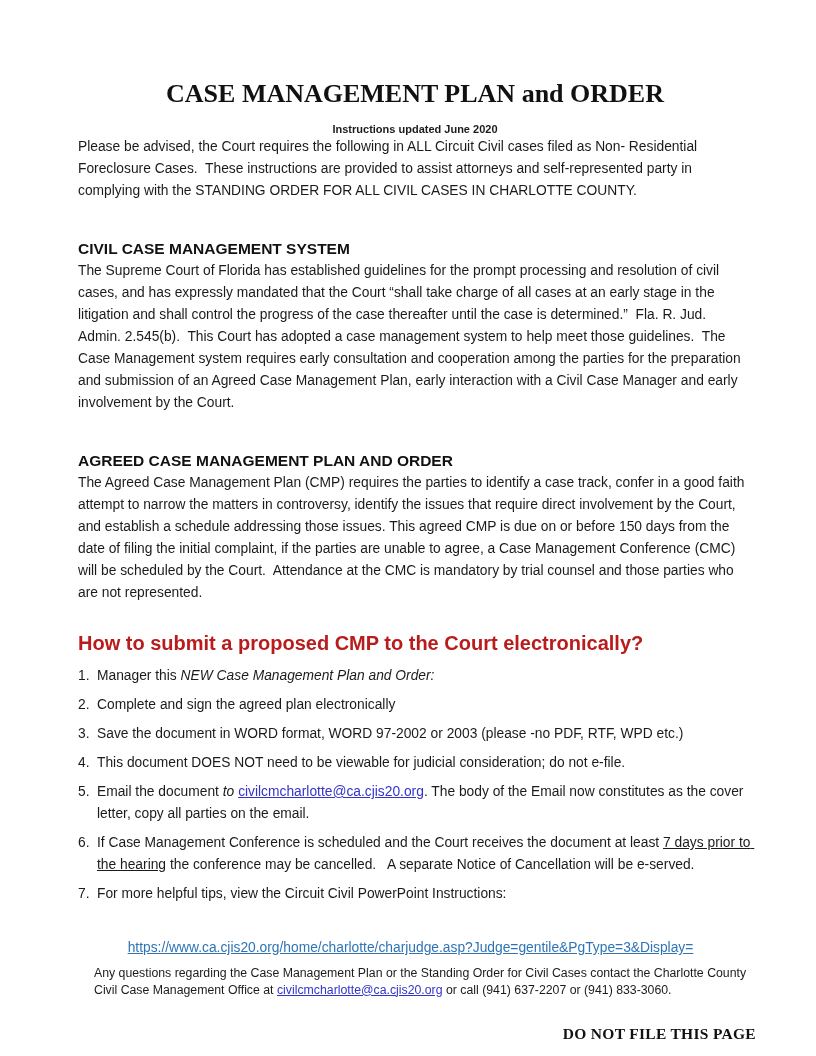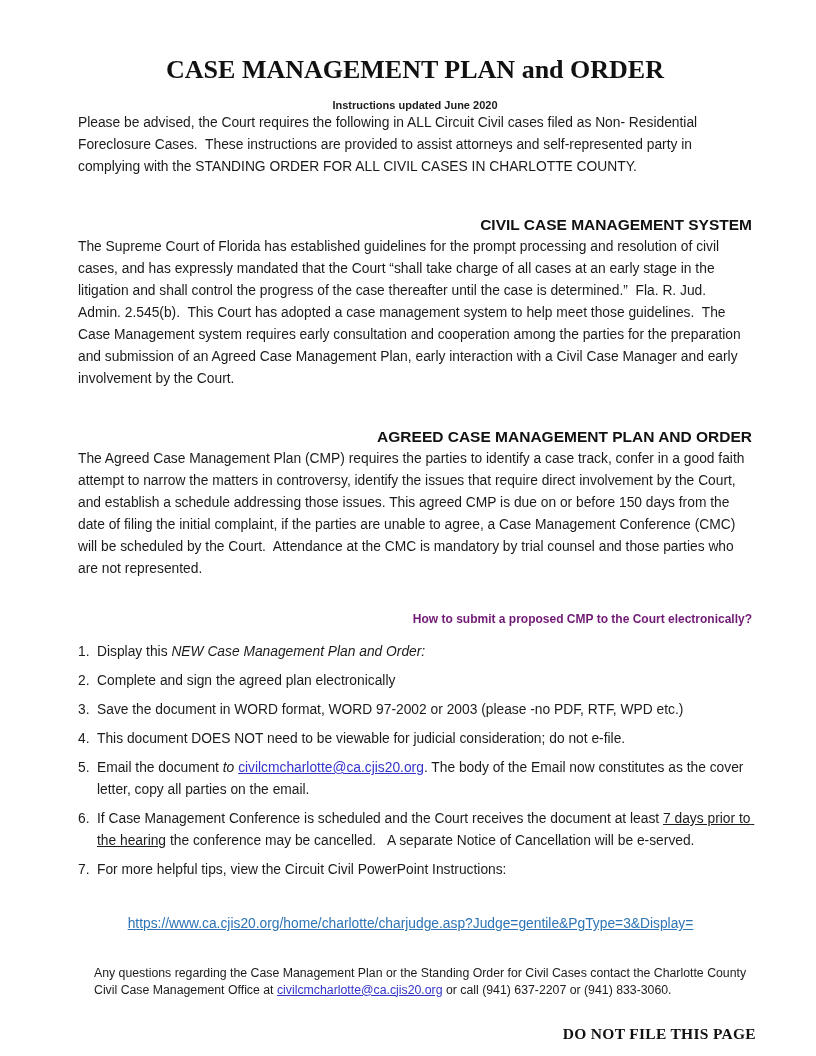--- a/index.html
+++ b/index.html
@@ -2,21 +2,21 @@
 <html><head>
 <meta charset="utf-8">
 <style>
   html,body{margin:0;padding:0;background:#e9e9e9;}
   .doc{
     position:relative;
     width:816px;height:1056px;
     margin:0 auto;
     background:#ffffff;
     box-sizing:border-box;
-    padding:54px 64px 0 78px;
+    padding:78px 64px 0 78px;
     color:#1b1b1b;
     font-family:"Liberation Sans","DejaVu Sans",sans-serif;
     font-size:13.8px;
     line-height:22px;
     overflow:hidden;
   }
   .title{
     font-family:"Liberation Serif","DejaVu Serif",serif;
     font-weight:bold;font-size:26px;line-height:32px;
     text-align:center;color:#111;
@@ -27,23 +27,23 @@
     text-align:center;color:#111;
   }
   .updated{
     text-align:center;font-size:11px;font-weight:600;line-height:14px;
     margin-top:12px;color:#1b1b1b;
   }
   p.body{margin:0;white-space:pre-wrap;}
   .intro{margin-top:36px;}
   .sec{
     margin:36px 0 0 0;
-    text-align:right;font-weight:bold;font-size:15.5px;line-height:22px;color:#111;
+    text-align:left;font-weight:bold;font-size:15.5px;line-height:22px;color:#111;
   }
-  .sec.gray{color:#701a75;font-size:12px;margin-top:28px;}
+  .sec.gray{color:#b91c1c;font-size:20px;margin-top:28px;}
   .after-sec{margin-top:11px;}
   .list{margin-top:11px;}
   .li{display:flex;margin-top:7px;}
   .num{flex:none;width:19px;}
   .li-body{flex:1;white-space:pre-wrap;}
   .it{font-style:italic;}
   .b{font-weight:normal;}
   .u{text-decoration:underline;}
   a.link{color:#3333cc;text-decoration:underline;cursor:pointer;}
   a.link.url{color:#2e74b5;}
@@ -73,21 +73,21 @@
 
   <div class="sec">AGREED CASE MANAGEMENT PLAN AND ORDER</div>
   <p class="body after-sec">The Agreed Case Management Plan (CMP) requires the parties to identify a case track, confer in a good faith attempt to narrow the matters in controversy, identify the issues that require direct involvement by the Court, and establish a schedule addressing those issues. This agreed CMP is due on or before 150 days from the date of filing the initial complaint, if the parties are unable to agree, a Case Management Conference (CMC) will be scheduled by the Court.  Attendance at the CMC is mandatory by trial counsel and those parties who are not represented.</p>
 
   <div class="sec gray">How to submit a proposed CMP to the Court electronically?</div>
 
   <div class="list">
 
     <div class="li">
       <span class="num">1.</span>
-      <span class="li-body"><span>Display this </span><span class="it">NEW Case Management Plan and Order:</span></span>
+      <span class="li-body"><span>Manager this </span><span class="it">NEW Case Management Plan and Order:</span></span>
     </div>
 
     <div class="li">
       <span class="num">2.</span>
       <span class="li-body">Complete and sign the agreed plan electronically</span>
     </div>
 
     <div class="li">
       <span class="num">3.</span>
       <span class="li-body">Save the document in WORD format, WORD 97-2002 or 2003 (please -no PDF, RTF, WPD etc.)</span>

